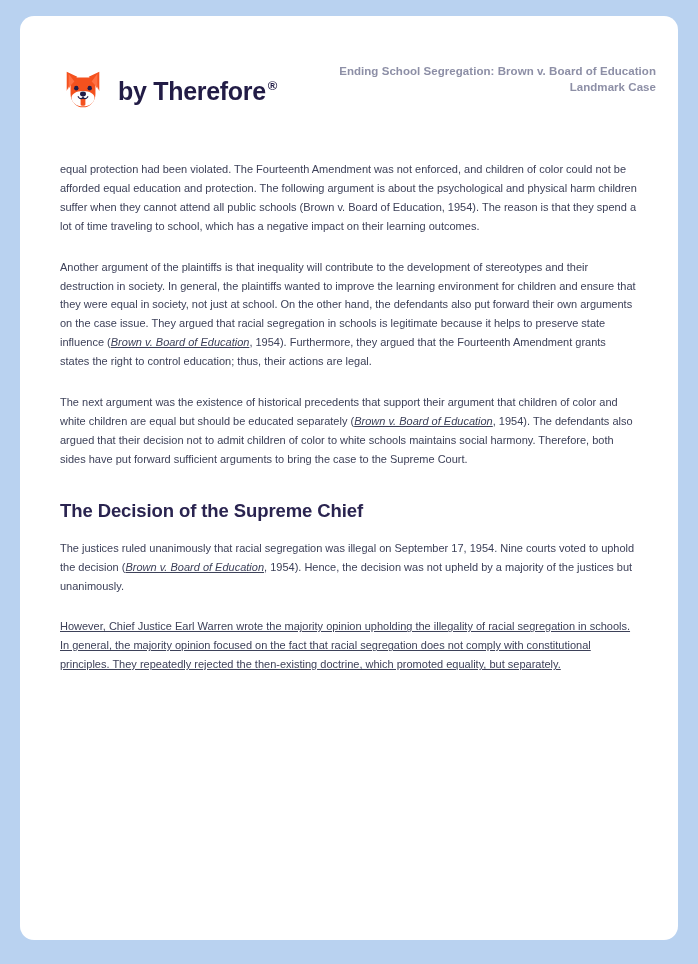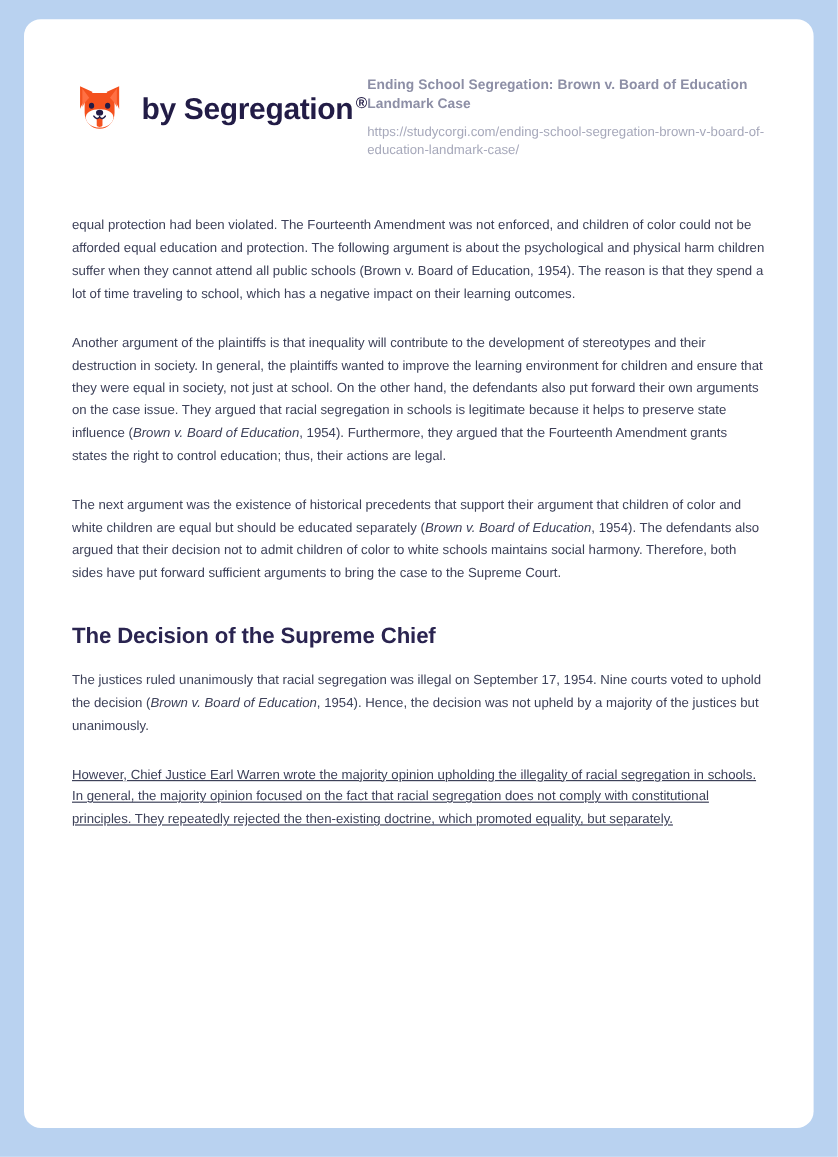--- a/index.html
+++ b/index.html
@@ -54,20 +54,21 @@
   }
   .brand-reg {
     font-size: 13px;
     font-weight: bold;
     color: #221c46;
     position: relative;
     top: 1px;
     margin-left: 2px;
   }
   .header-meta {
+    text-align: right;
     max-width: 350px;
     padding-top: 4px;
   }
   .header-title {
     font-size: 11.5px;
     font-weight: bold;
     color: #8d8fa6;
     line-height: 1.38;
     margin: 0;
     letter-spacing: 0.05px;
@@ -97,20 +98,21 @@
   .article h2 {
     font-size: 18.5px;
     font-weight: bold;
     color: #2a2450;
     margin: 30px 0 16px 0;
     line-height: 1.3;
     letter-spacing: -0.1px;
   }
   .cite {
     font-style: italic;
+    text-decoration: underline;
   }
 </style>
 </head>
 <body>
 
 <div class="page-card">
 
   <div class="page-header">
 
     <div class="brand">
@@ -124,28 +126,27 @@
           <path d="M24 24 C31 24 36 27 36 31 C36 36 31 40 24 40 C17 40 12 36 12 31 C12 27 17 24 24 24 Z" fill="#ffffff"></path>
           <ellipse cx="17" cy="21" rx="2.3" ry="2.6" fill="#221c46"></ellipse>
           <ellipse cx="31" cy="21" rx="2.3" ry="2.6" fill="#221c46"></ellipse>
           <ellipse cx="24" cy="27" rx="3.1" ry="2.5" fill="#221c46"></ellipse>
           <path d="M21.5 33 C21.5 31 26.5 31 26.5 33 L26.5 38 C26.5 40 21.5 40 21.5 38 Z" fill="#f4511e"></path>
           <path d="M24 29.5 L24 31.5" stroke="#221c46" stroke-width="1.2"></path>
           <path d="M19 30 C20.5 32.5 22.5 32.5 24 31 C25.5 32.5 27.5 32.5 29 30" stroke="#221c46" stroke-width="1.3" fill="none" stroke-linecap="round"></path>
         </svg>
       </span>
       <span class="brand-word">
-        <span>by Segregation</span>
+        <span>by Therefore</span>
         <span class="brand-reg">®</span>
       </span>
     </div>
 
     <div class="header-meta">
       <div class="header-title">Ending School Segregation: Brown v. Board of Education Landmark Case</div>
-      <div class="header-url">https://studycorgi.com/ending-school-segregation-brown-v-board-of-education-landmark-case/</div>
     </div>
 
   </div>
 
   <div class="article">
 
     <p>equal protection had been violated. The Fourteenth Amendment was not enforced, and children of color could not be afforded equal education and protection. The following argument is about the psychological and physical harm children suffer when they cannot attend all public schools (Brown v. Board of Education, 1954). The reason is that they spend a lot of time traveling to school, which has a negative impact on their learning outcomes.</p>
 
     <p><span>Another argument of the plaintiffs is that inequality will contribute to the development of stereotypes and their destruction in society. In general, the plaintiffs wanted to improve the learning environment for children and ensure that they were equal in society, not just at school. On the other hand, the defendants also put forward their own arguments on the case issue. They argued that racial segregation in schools is legitimate because it helps to preserve state influence (</span><span class="cite">Brown v. Board of Education</span><span>, 1954). Furthermore, they argued that the Fourteenth Amendment grants states the right to control education; thus, their actions are legal.</span></p>
 

